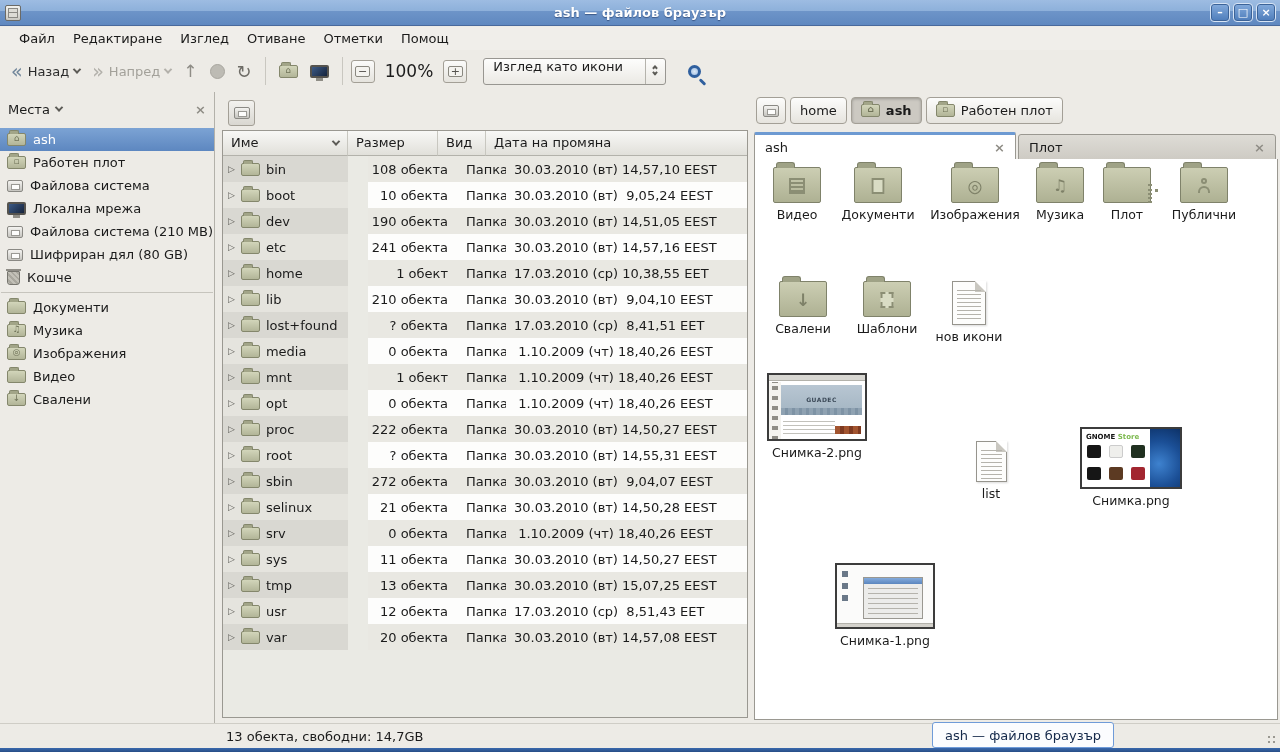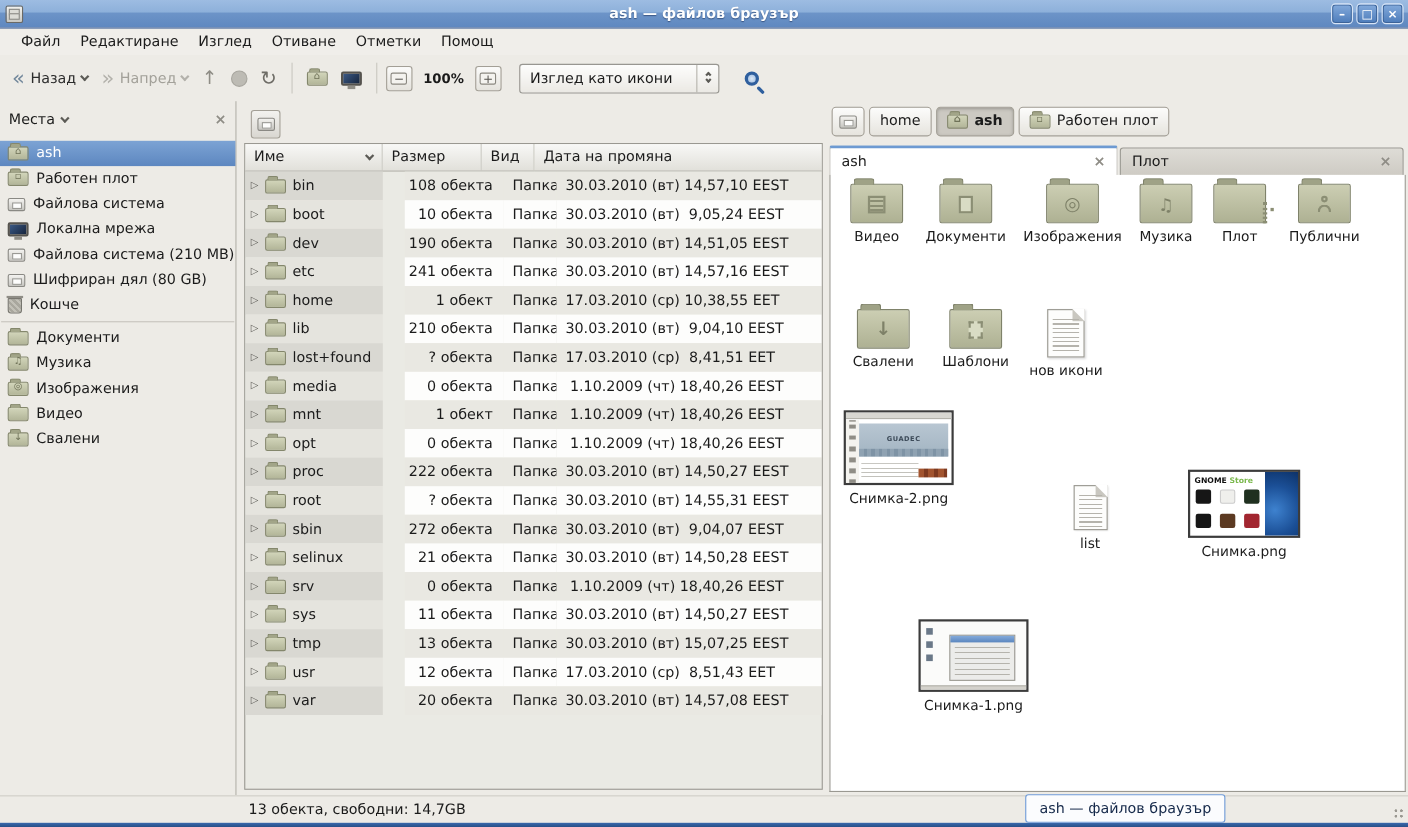--- a/index.html
+++ b/index.html
@@ -46,23 +46,23 @@
     background:linear-gradient(#d2d5ba,#b2b598);display:inline-block;}
   .minifold::before{content:'';position:absolute;top:-4px;left:1px;width:8px;height:3px;background:#a2a588;
     border:1px solid #84876c;border-bottom:none;border-radius:2px 2px 0 0;}
   .minifold .mf-glyph{position:absolute;left:0;right:0;top:-1px;text-align:center;font-size:9px;color:#6f7258;}
   .monitor{width:19px;height:13px;border:2px solid #55534e;border-radius:2px;background:linear-gradient(135deg,#3c5a86,#16243c);position:relative;display:inline-block;}
   .monitor::after{content:'';position:absolute;left:4px;right:4px;bottom:-5px;height:3px;background:#8f8d86;}
   .zoombtn{width:24px;height:23px;border:1px solid #a39f96;border-radius:3px;background:linear-gradient(#fbfbfa,#e5e3dd);
     display:flex;align-items:center;justify-content:center;}
   .zoombtn i{font-style:normal;font-size:11px;line-height:9px;border:1px solid #8a8880;border-radius:2px;
     padding:0 2px;color:#55534e;background:#f4f3ef;}
-  #zoom-level{padding:0 8px;font-size:12px;font-weight:bold;}
+  #zoom-level{padding:0 8px;font-size:17px;}
   #view-combo{height:27px;margin-left:14px;border:1px solid #989691;border-radius:3px;
-    background:linear-gradient(#fdfdfc,#ebe9e4);display:flex;align-items:center;}
+    background:linear-gradient(#fdfdfc,#ebe9e4);display:flex;}
   #view-combo .combo-label{padding:0 22px 0 9px;font-size:13px;}
   #view-combo .spin{border-left:1px solid #b5b3ac;height:100%;width:20px;display:flex;flex-direction:column;
     align-items:center;justify-content:center;gap:2px;}
   .chev.sm{width:4px;height:4px;}
   .chev.up{transform:rotate(-135deg);}
   #search-btn{margin-left:12px;width:30px;height:30px;display:flex;align-items:center;justify-content:center;}
   .mag{width:13px;height:13px;border:3px solid #2f5f9e;border-radius:50%;position:relative;background:radial-gradient(#dce8f5,#9dbce2);}
   .mag::after{content:'';position:absolute;width:3px;height:8px;background:#2f5f9e;left:10px;top:10px;transform:rotate(-45deg);border-radius:2px;}
   
   #sidebar{position:absolute;left:0;top:92px;width:215px;height:631px;background:#edebe6;border-right:1px solid #b3b1aa;}

